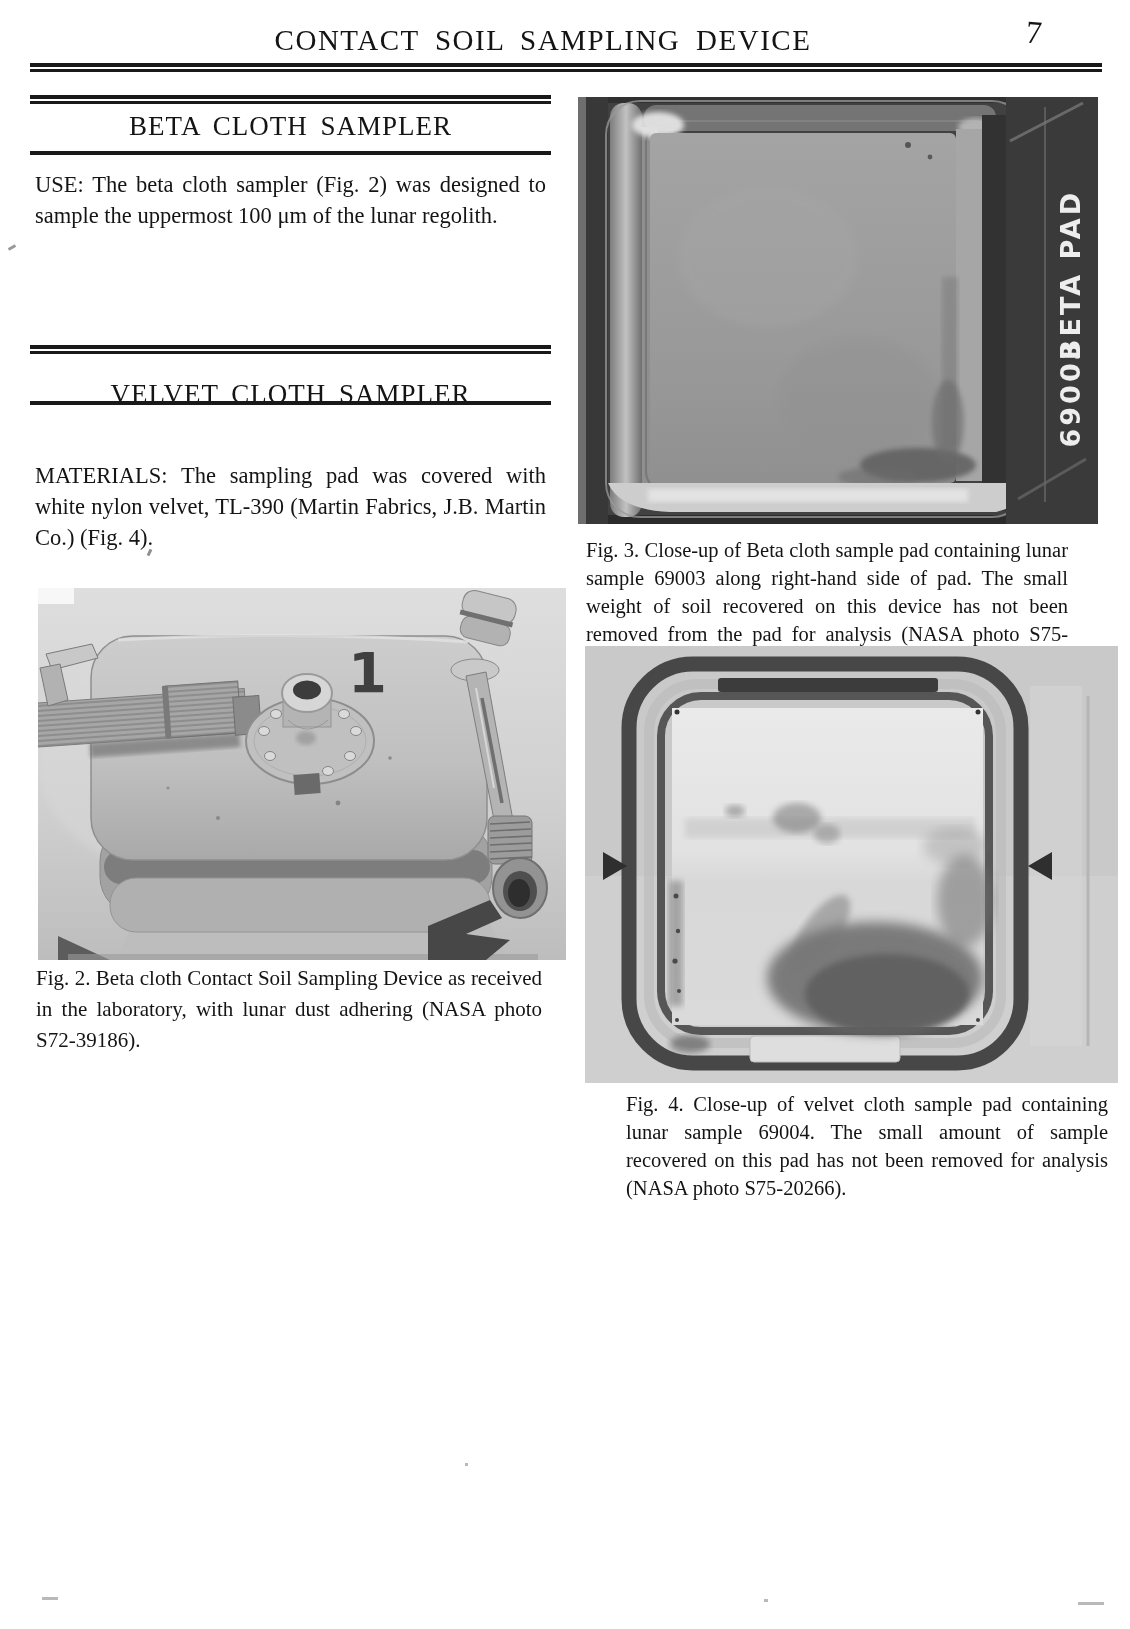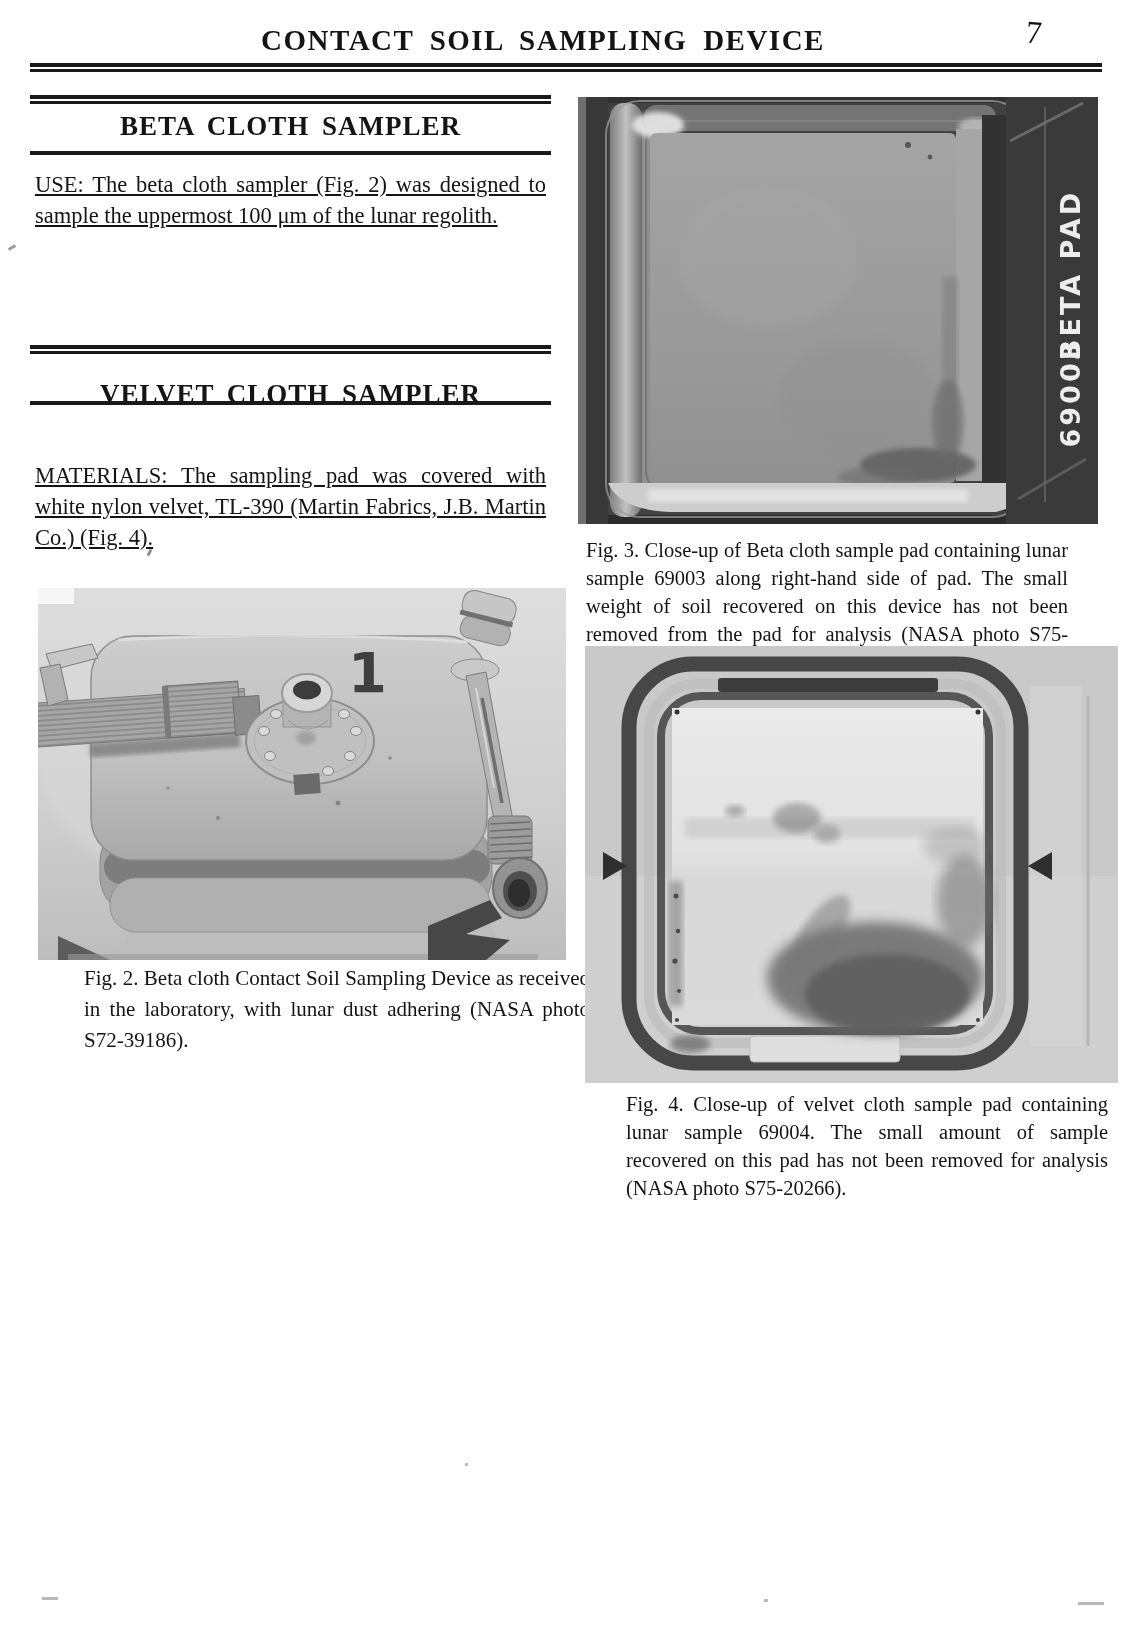--- a/index.html
+++ b/index.html
@@ -3,36 +3,36 @@
 <meta charset="utf-8">
 <style>
   html,body{margin:0;padding:0;background:#e8e8e8;}
   .page{
     position:relative;width:1130px;height:1629px;background:#ffffff;
     font-family:"Liberation Serif","DejaVu Serif",serif;color:#141414;overflow:hidden;
   }
   .abs{position:absolute;}
   .header-title{
     left:0;top:24px;width:1086px;text-align:center;
-    font-size:29px;font-weight:bold;letter-spacing:1.5px;word-spacing:7px;
+    font-size:29px;font-weight:normal;letter-spacing:1.5px;word-spacing:7px;
   }
   .page-number{left:1026px;top:14px;font-size:32px;transform:rotate(4deg);}
   .double-rule{height:9px;border-top:4px solid #191919;border-bottom:3px solid #191919;box-sizing:border-box;}
   .single-rule{height:4px;background:#191919;}
   .hdr-rule{left:30px;top:63px;width:1072px;}
   .col-rule{left:30px;width:521px;}
   .section-title{
-    left:30px;width:521px;text-align:center;font-size:27px;font-weight:bold;
+    left:30px;width:521px;text-align:center;font-size:27px;font-weight:normal;
     letter-spacing:1px;word-spacing:5px;
   }
   .body-par{
-    left:35px;width:511px;font-size:22.5px;line-height:31px;text-align:justify;text-decoration:underline;
+    left:35px;width:511px;font-size:22.5px;line-height:31px;text-align:justify;
   }
   .caption{text-align:justify;}
-  .caption-left{left:36px;width:506px;font-size:21px;line-height:31px;margin-left:48px;}
+  .caption-left{left:36px;width:506px;font-size:21px;line-height:31px;}
   .caption-right{left:586px;width:482px;font-size:20.5px;line-height:28px;}
   .photo{display:block;}
   .speck{position:absolute;background:#b9b9b9;}
   svg text{font-family:"DejaVu Sans","Liberation Sans",sans-serif;}
 </style>
 </head>
 <body>
 
 <div class="page">
 

